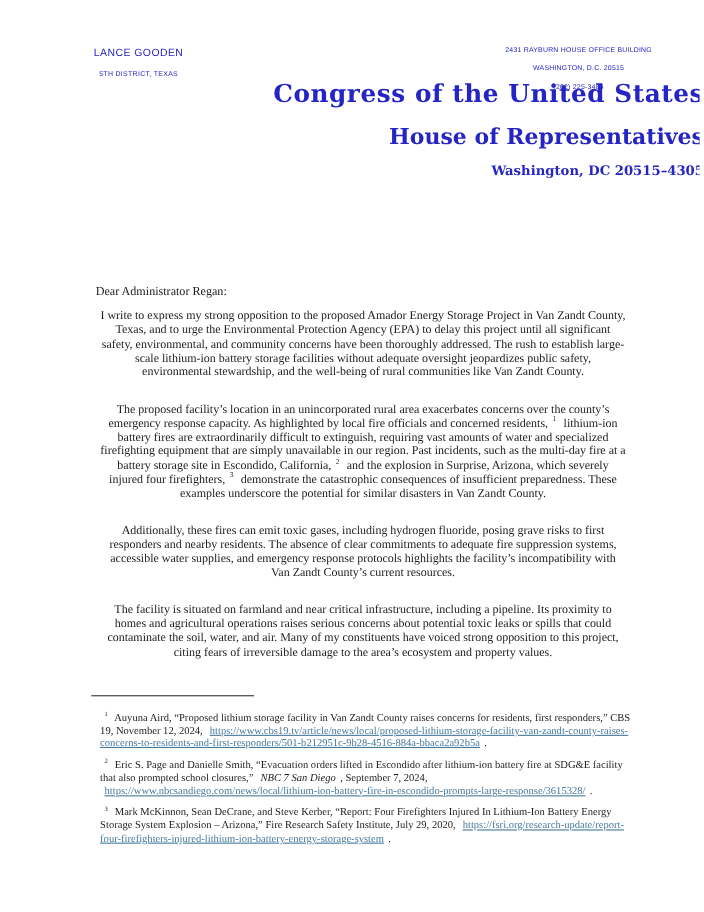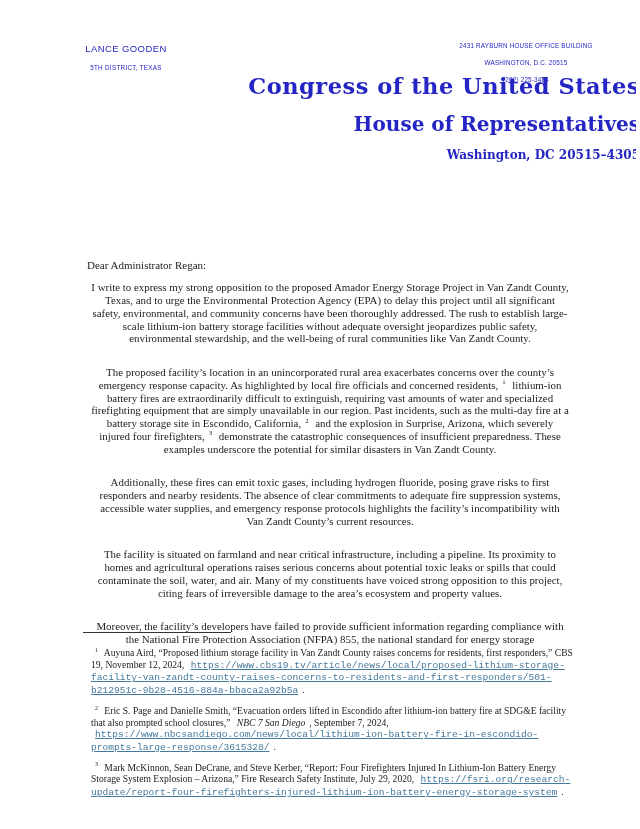--- a/index.html
+++ b/index.html
@@ -108,21 +108,20 @@
     width: 498px;
     font-size: 9.6px;
     line-height: 11.7px;
   }
   .footnote { margin: 0; }
   a.doc-link {
     color: var(--link);
     text-decoration: underline;
     overflow-wrap: anywhere;
     cursor: pointer;
-    font-family: Liberation Mono, monospace;
   }
   em { font-style: italic; }
 </style>
 </head>
 <body>
 
 <div class="page">
 
   <div class="lh-left">
     <div class="lh-name">LANCE GOODEN</div>
@@ -143,21 +142,20 @@
 
 
 
   <div class="salutation">Dear Administrator Regan:</div>
 
   <div class="letter-body">
     <p>I write to express my strong opposition to the proposed Amador Energy Storage Project in Van Zandt County, Texas, and to urge the Environmental Protection Agency (EPA) to delay this project until all significant safety, environmental, and community concerns have been thoroughly addressed. The rush to establish large-scale lithium-ion battery storage facilities without adequate oversight jeopardizes public safety, environmental stewardship, and the well-being of rural communities like Van Zandt County.</p>
     <p>The proposed facility’s location in an unincorporated rural area exacerbates concerns over the county’s emergency response capacity. As highlighted by local fire officials and concerned residents,<sup class="fn-mark">1</sup> lithium-ion battery fires are extraordinarily difficult to extinguish, requiring vast amounts of water and specialized firefighting equipment that are simply unavailable in our region. Past incidents, such as the multi-day fire at a battery storage site in Escondido, California,<sup class="fn-mark">2</sup> and the explosion in Surprise, Arizona, which severely injured four firefighters,<sup class="fn-mark">3</sup> demonstrate the catastrophic consequences of insufficient preparedness. These examples underscore the potential for similar disasters in Van Zandt County.</p>
     <p>Additionally, these fires can emit toxic gases, including hydrogen fluoride, posing grave risks to first responders and nearby residents. The absence of clear commitments to adequate fire suppression systems, accessible water supplies, and emergency response protocols highlights the facility’s incompatibility with Van Zandt County’s current resources.</p>
     <p>The facility is situated on farmland and near critical infrastructure, including a pipeline. Its proximity to homes and agricultural operations raises serious concerns about potential toxic leaks or spills that could contaminate the soil, water, and air. Many of my constituents have voiced strong opposition to this project, citing fears of irreversible damage to the area’s ecosystem and property values.</p>
-    <p>Moreover, the facility’s developers have failed to provide sufficient information regarding compliance with the National Fire Protection Association (NFPA) 855, the national standard for energy storage</p>
   </div>
 
   <div class="fn-sep"></div>
 
   <div class="footnotes">
     <div class="footnote"><sup class="fn-mark">1</sup> Auyuna Aird, “Proposed lithium storage facility in Van Zandt County raises concerns for residents, first responders,” CBS 19, November 12, 2024, <a class="doc-link" href="#">https://www.cbs19.tv/article/news/local/proposed-lithium-storage-facility-van-zandt-county-raises-concerns-to-residents-and-first-responders/501-b212951c-9b28-4516-884a-bbaca2a92b5a</a>.</div>
     <div class="footnote"><sup class="fn-mark">2</sup> Eric S. Page and Danielle Smith, “Evacuation orders lifted in Escondido after lithium-ion battery fire at SDG&amp;E facility that also prompted school closures,” <em>NBC 7 San Diego</em>, September 7, 2024, <a class="doc-link" href="#">https://www.nbcsandiego.com/news/local/lithium-ion-battery-fire-in-escondido-prompts-large-response/3615328/</a>.</div>
     <div class="footnote"><sup class="fn-mark">3</sup> Mark McKinnon, Sean DeCrane, and Steve Kerber, “Report: Four Firefighters Injured In Lithium-Ion Battery Energy Storage System Explosion – Arizona,” Fire Research Safety Institute, July 29, 2020, <a class="doc-link" href="#">https://fsri.org/research-update/report-four-firefighters-injured-lithium-ion-battery-energy-storage-system</a>.</div>
   </div>
 

